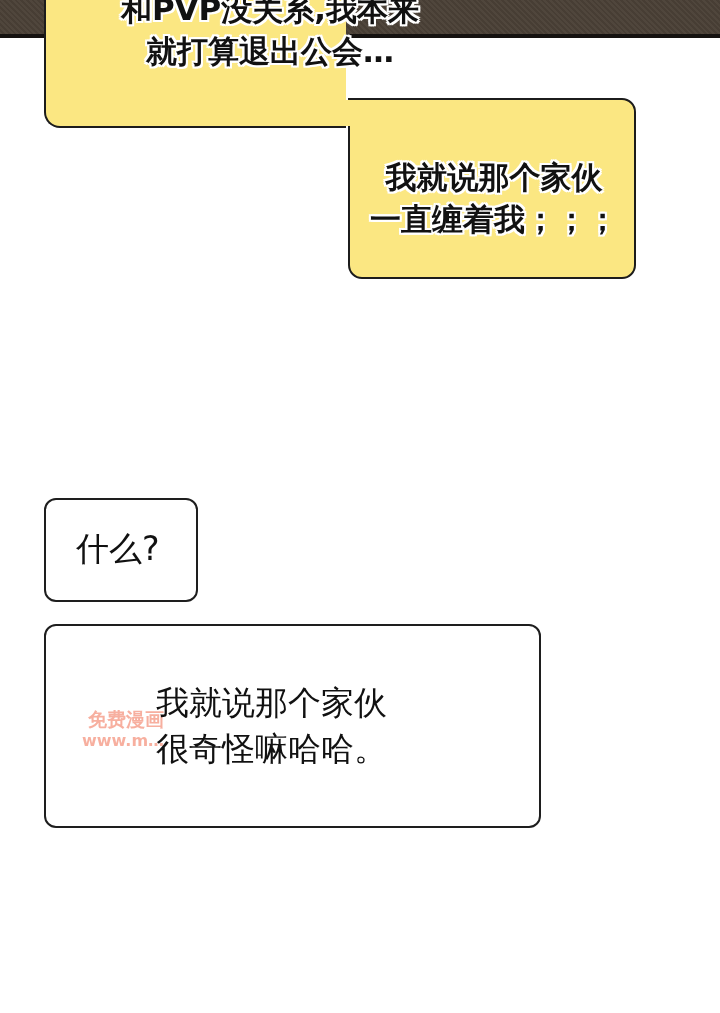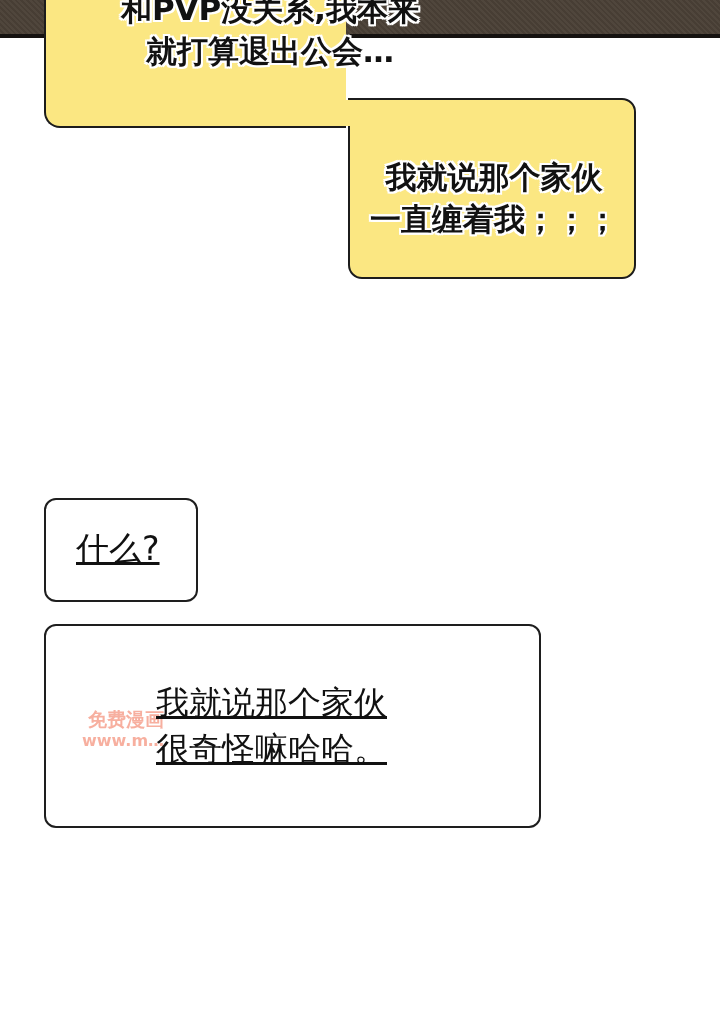--- a/index.html
+++ b/index.html
@@ -11,21 +11,21 @@
   .b2{left:348px;top:98px;width:288px;height:181px;border-radius:0 14px 14px 14px;}
   .b2-gap{position:absolute;left:340px;top:100px;width:12px;height:26px;background:#fbe782;}
   .ytext{position:absolute;font-weight:bold;color:#111;font-size:31px;line-height:42px;
     text-shadow:-2px -2px 0 #fff,2px -2px 0 #fff,-2px 2px 0 #fff,2px 2px 0 #fff,0 -2px 0 #fff,0 2px 0 #fff,-2px 0 0 #fff,2px 0 0 #fff;
     white-space:pre;text-align:center;}
   .t1{left:80px;top:-12px;width:380px;}
   .t2{left:360px;top:156px;width:268px;}
   .bubble-white{position:absolute;background:#fff;border:2px solid #1e1e1e;border-radius:12px;box-sizing:border-box;}
   .w1{left:44px;top:498px;width:154px;height:104px;}
   .w2{left:44px;top:624px;width:497px;height:204px;}
-  .wtext{position:absolute;color:#111;font-size:33px;line-height:46px;white-space:pre;text-decoration:underline;}
+  .wtext{position:absolute;color:#111;font-size:33px;line-height:46px;white-space:pre;}
   .wt1{left:76px;top:526px;}
   .wt2{left:156px;top:680px;text-align:right;}
   .watermark{position:absolute;left:82px;top:708px;color:rgba(240,110,80,0.55);font-weight:bold;font-size:19px;line-height:22px;text-align:right;}
   .wm2{font-size:16px;}
 </style>
 </head>
 <body>
 
 <div class="dark-panel"></div>
 

